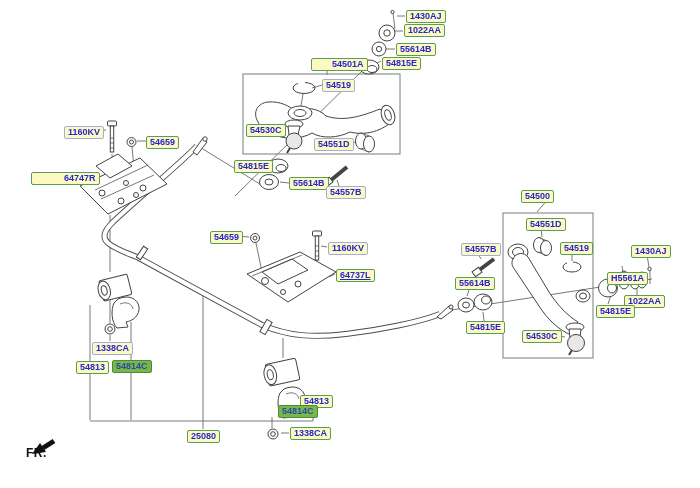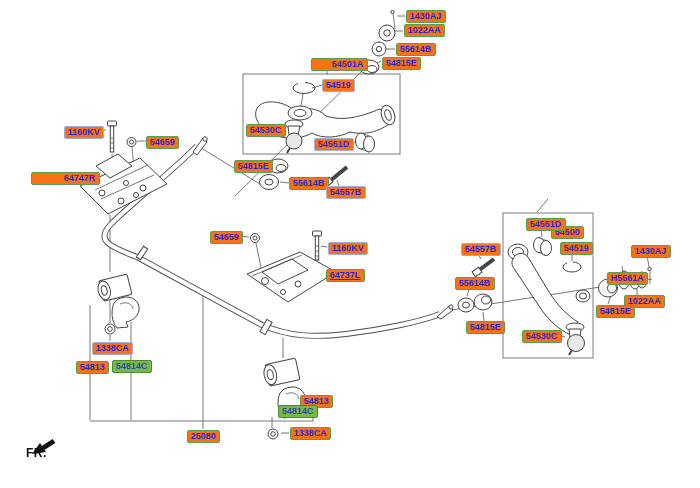--- a/index.html
+++ b/index.html
@@ -1,21 +1,21 @@
 <!DOCTYPE html>
 <html style="--label-text: #2626cf; --green-border: #55a055; --blue-border: #a0aede; --highlight-fill: #78b84a; --highlight-border: #4c8c34; --highlight-text: #2d49a8;"><head>
 <meta charset="utf-8">
 <style>
   html,body{margin:0;padding:0;background:#fff;}
   #stage{position:relative;width:700px;height:488px;background:#fff;overflow:hidden;
          font-family:"Liberation Sans",sans-serif;}
   #art{position:absolute;left:0;top:0;z-index:1;}
   #labels{position:absolute;left:0;top:0;width:700px;height:488px;z-index:2;}
   .plabel{position:absolute;font:bold 9px "Liberation Sans",sans-serif;
-          color:var(--label-text,#2626cf);background:#f97316;border:1px solid #999;
+          color:var(--label-text,#2626cf);background:#fef9c3;border:1px solid #999;
           padding:0 3px;height:11px;line-height:11px;white-space:nowrap;border-radius:2px;
           cursor:pointer;}
   .plabel.green{border-color:var(--green-border,#55a055);}
   .plabel.blue{border-color:var(--blue-border,#a0aede);}
   .plabel.highlight{background:var(--highlight-fill,#78b84a);
           border-color:var(--highlight-border,#4c8c34);color:var(--highlight-text,#2d49a8);}
   .fr{position:absolute;left:15px;top:446px;z-index:2;font:bold 12px "Liberation Sans",sans-serif;
       color:#111;letter-spacing:.5px;padding-left:11px;}
   
   .ln{stroke:#555;stroke-width:.8;fill:none;}
@@ -274,22 +274,22 @@
       <div class="plabel green" style="left: 246px; top: 124px;">54530C</div>
       <div class="plabel blue" style="left: 314px; top: 138px;">54551D</div>
       <div class="plabel green" style="left: 234px; top: 160px;">54815E</div>
       <div class="plabel green" style="left: 289px; top: 177px;">55614B</div>
       <div class="plabel blue" style="left: 326px; top: 186px;">54557B</div>
       <div class="plabel blue" style="left: 64px; top: 126px;">1160KV</div>
       <div class="plabel green" style="left: 146px; top: 136px;">54659</div>
       <div class="plabel green" style="left: 31px; top: 172px; padding-left: 32px;">64747R</div>
       <div class="plabel green" style="left: 210px; top: 231px;">54659</div>
       <div class="plabel blue" style="left: 328px; top: 242px;">1160KV</div>
-      <div class="plabel green" style="left: 326px; top: 269px; text-decoration: underline;">64737L</div>
-      <div class="plabel green" style="left: 551px; top: 190px; margin-top: 36px;">54500</div>
+      <div class="plabel green" style="left: 336px; top: 269px; text-decoration: underline;">64737L</div>
+      <div class="plabel green" style="left: 521px; top: 190px;">54500</div>
       <div class="plabel green" style="left: 526px; top: 218px;">54551D</div>
       <div class="plabel blue" style="left: 461px; top: 243px;">54557B</div>
       <div class="plabel green" style="left: 560px; top: 242px;">54519</div>
       <div class="plabel green" style="left: 455px; top: 277px;">55614B</div>
       <div class="plabel green" style="left: 466px; top: 321px;">54815E</div>
       <div class="plabel green" style="left: 522px; top: 330px;">54530C</div>
       <div class="plabel green" style="left: 631px; top: 245px;">1430AJ</div>
       <div class="plabel green" style="left: 607px; top: 272px;">H5561A</div>
       <div class="plabel green" style="left: 624px; top: 295px;">1022AA</div>
       <div class="plabel green" style="left: 596px; top: 305px;">54815E</div>

